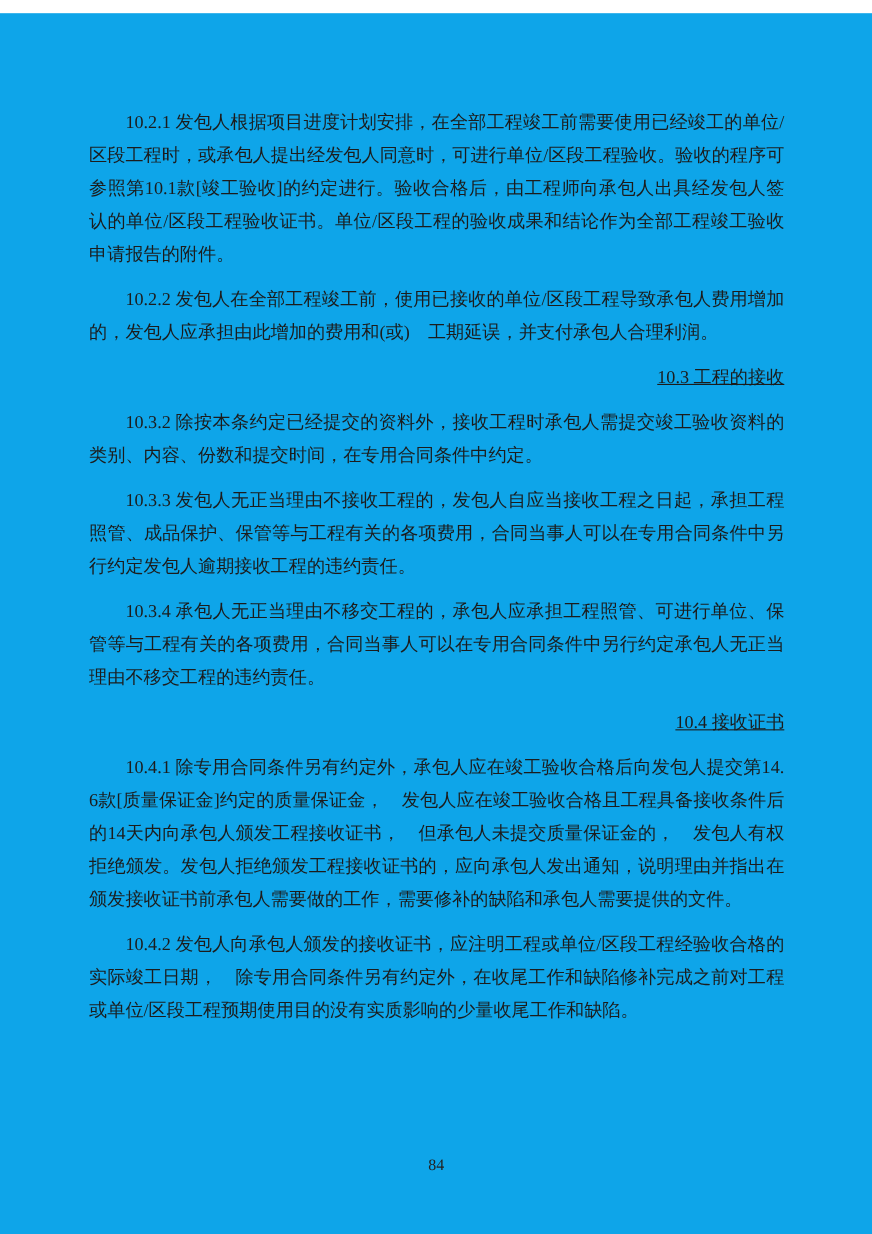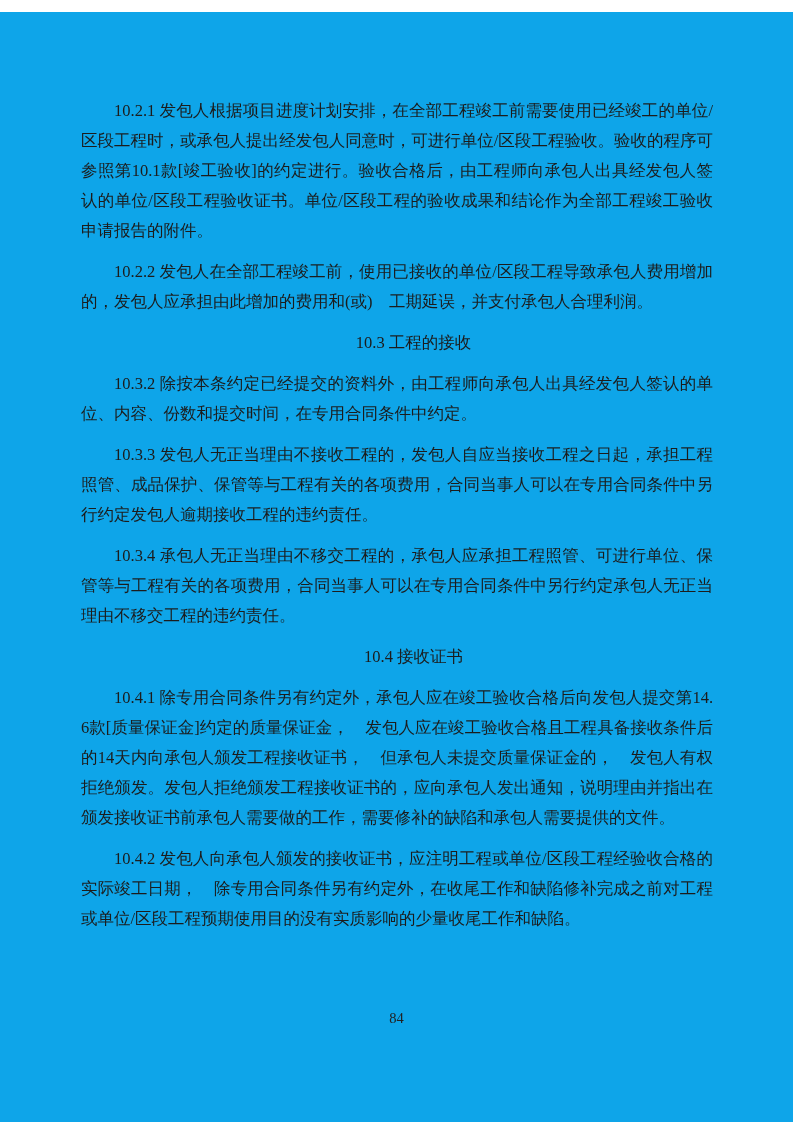--- a/index.html
+++ b/index.html
@@ -25,42 +25,43 @@
   }
   .para {
     margin: 0 0 11px 0;
     font-size: 16.5px;
     line-height: 30px;
     text-align: justify;
     text-indent: 33px;
     word-break: break-all;
   }
   .heading {
-    text-align: center;
+    text-align: right;
+    text-decoration: underline;
   }
   .footer {
     position: absolute;
-    top: 996px;
+    top: 1038px;
     left: 0;
     width: 793px;
     text-align: center;
     font-size: 14.5px;
     line-height: 20px;
     color: #222222;
   }
 </style>
 </head>
 <body>
 
 <div class="page">
   <div class="content">
     <p class="para">10.2.1 发包人根据项目进度计划安排，在全部工程竣工前需要使用已经竣工的单位/区段工程时，或承包人提出经发包人同意时，可进行单位/区段工程验收。验收的程序可参照第10.1款[竣工验收]的约定进行。验收合格后，由工程师向承包人出具经发包人签认的单位/区段工程验收证书。单位/区段工程的验收成果和结论作为全部工程竣工验收申请报告的附件。</p>
     <p class="para">10.2.2 发包人在全部工程竣工前，使用已接收的单位/区段工程导致承包人费用增加的，发包人应承担由此增加的费用和(或)　工期延误，并支付承包人合理利润。</p>
     <p class="para heading">10.3 工程的接收</p>
-    <p class="para">10.3.2 除按本条约定已经提交的资料外，由工程师向承包人出具经发包人签认的单位、内容、份数和提交时间，在专用合同条件中约定。</p>
+    <p class="para">10.3.2 除按本条约定已经提交的资料外，接收工程时承包人需提交竣工验收资料的类别、内容、份数和提交时间，在专用合同条件中约定。</p>
     <p class="para">10.3.3 发包人无正当理由不接收工程的，发包人自应当接收工程之日起，承担工程照管、成品保护、保管等与工程有关的各项费用，合同当事人可以在专用合同条件中另行约定发包人逾期接收工程的违约责任。</p>
     <p class="para">10.3.4 承包人无正当理由不移交工程的，承包人应承担工程照管、可进行单位、保管等与工程有关的各项费用，合同当事人可以在专用合同条件中另行约定承包人无正当理由不移交工程的违约责任。</p>
     <p class="para heading">10.4 接收证书</p>
     <p class="para">10.4.1 除专用合同条件另有约定外，承包人应在竣工验收合格后向发包人提交第14.6款[质量保证金]约定的质量保证金，　发包人应在竣工验收合格且工程具备接收条件后的14天内向承包人颁发工程接收证书，　但承包人未提交质量保证金的，　发包人有权拒绝颁发。发包人拒绝颁发工程接收证书的，应向承包人发出通知，说明理由并指出在颁发接收证书前承包人需要做的工作，需要修补的缺陷和承包人需要提供的文件。</p>
     <p class="para">10.4.2 发包人向承包人颁发的接收证书，应注明工程或单位/区段工程经验收合格的实际竣工日期，　除专用合同条件另有约定外，在收尾工作和缺陷修补完成之前对工程或单位/区段工程预期使用目的没有实质影响的少量收尾工作和缺陷。</p>
   </div>
   <div class="footer">84</div>
 </div>
 
 </body></html>

